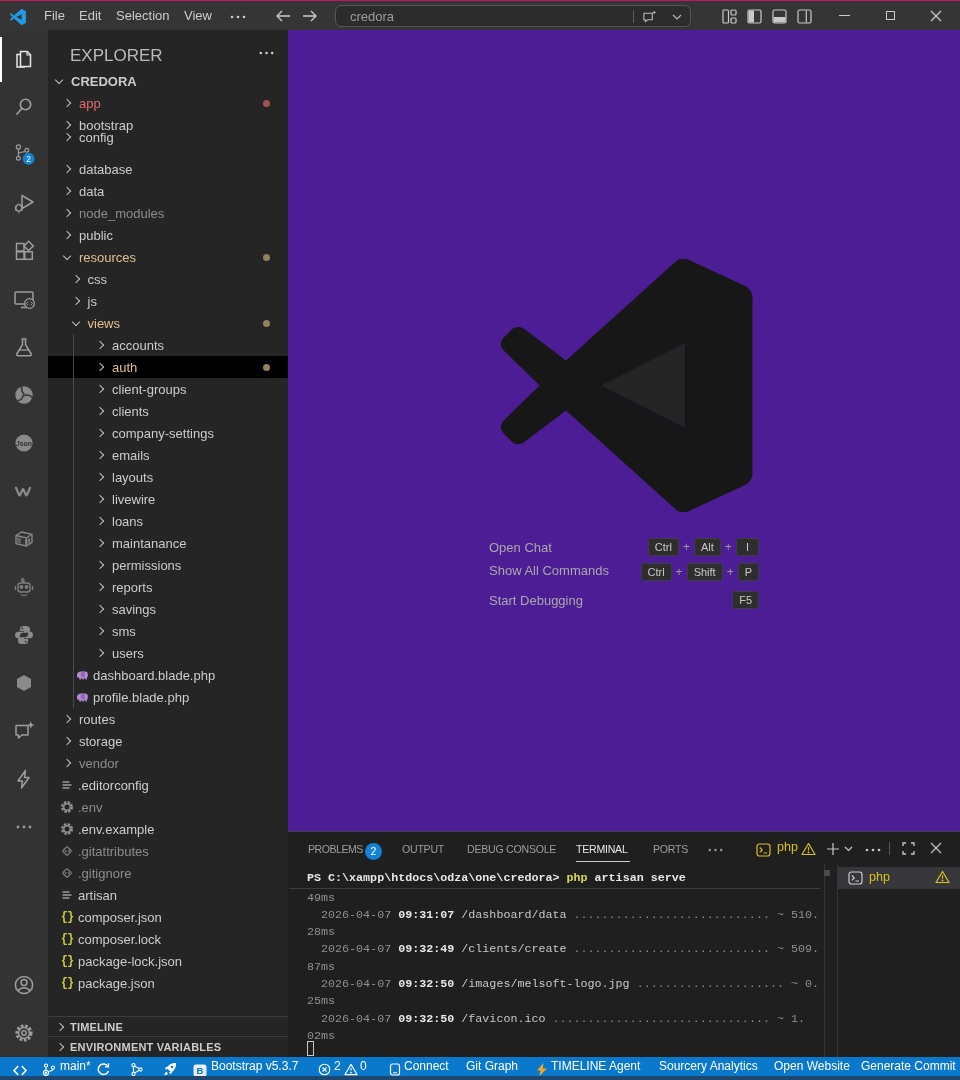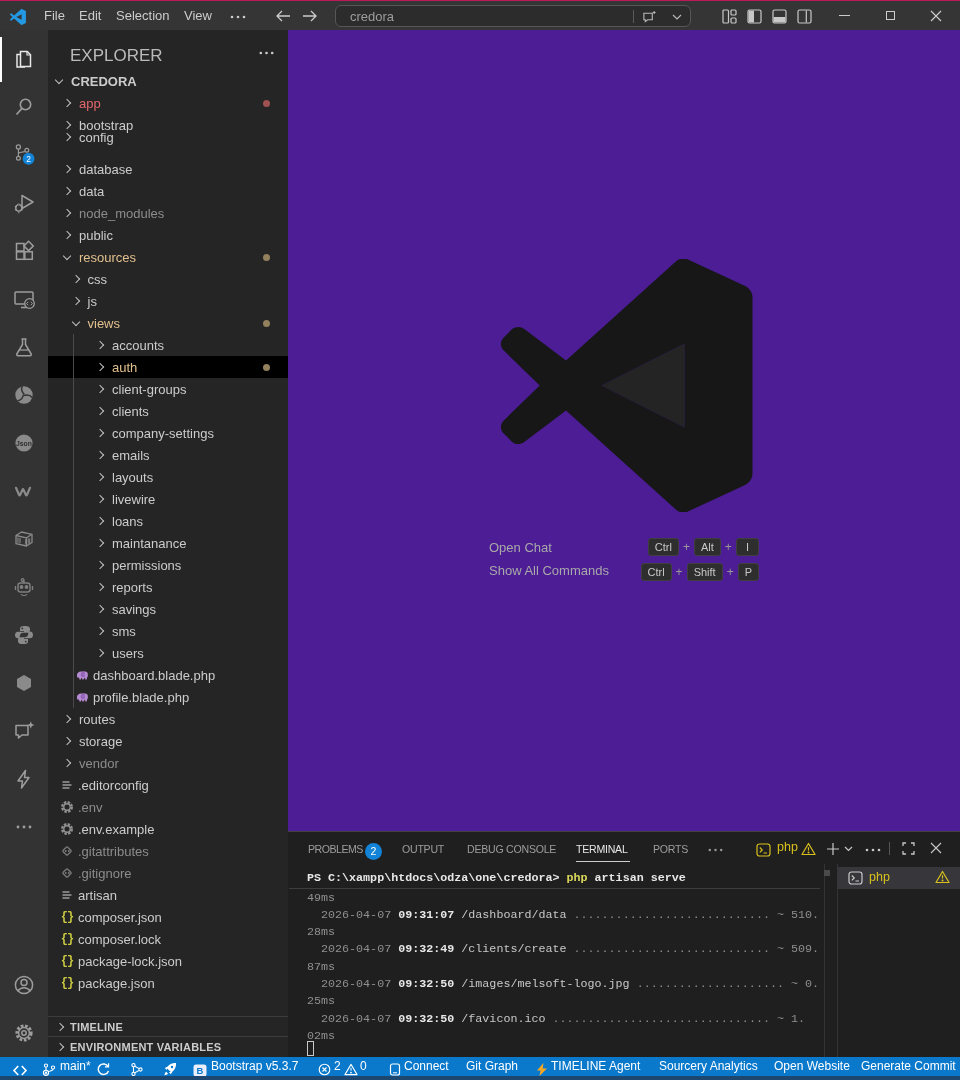--- a/index.html
+++ b/index.html
@@ -445,20 +445,26 @@
   <div style="position:absolute;left:201px;top:533px;width:270px;height:20px;display:flex;justify-content:space-between;align-items:flex-start">
     <span style="font-size:13px;color:#a9a9a9">Show All Commands</span>
     <span style="display:flex;align-items:center">
         <span class="kbd">Ctrl</span>
         <span class="plus">+</span>
         <span class="kbd">Shift</span>
         <span class="plus">+</span>
         <span class="kbd">P</span>
       </span>
   </div>
+  <div style="position:absolute;left:201px;top:560px;width:270px;height:20px;display:flex;justify-content:space-between;align-items:center">
+    <span style="font-size:13px;color:#a9a9a9">Start Debugging</span>
+    <span style="display:flex;align-items:center">
+        <span class="kbd">F5</span>
+      </span>
+  </div>
 </div>
 
 <div id="panel">
   <span class="tab" style="left:20px;letter-spacing:-0.5px">PROBLEMS</span>
   <div style="position:absolute;left:77px;top:11px;width:17px;height:17px;border-radius:50%;background:#1283d6;color:#fff;font-size:10.5px;text-align:center;line-height:17px">2</div>
   <span class="tab" style="left:114px">OUTPUT</span>
   <span class="tab" style="left:179px">DEBUG CONSOLE</span>
   <span class="tab" style="left:288px;color:#e7e7e7">TERMINAL</span>
   <span class="tab" style="left:365px">PORTS</span>
   <svg style="position:absolute;left:420px;top:16px" width="15" height="4" viewBox="0 0 15 4">

